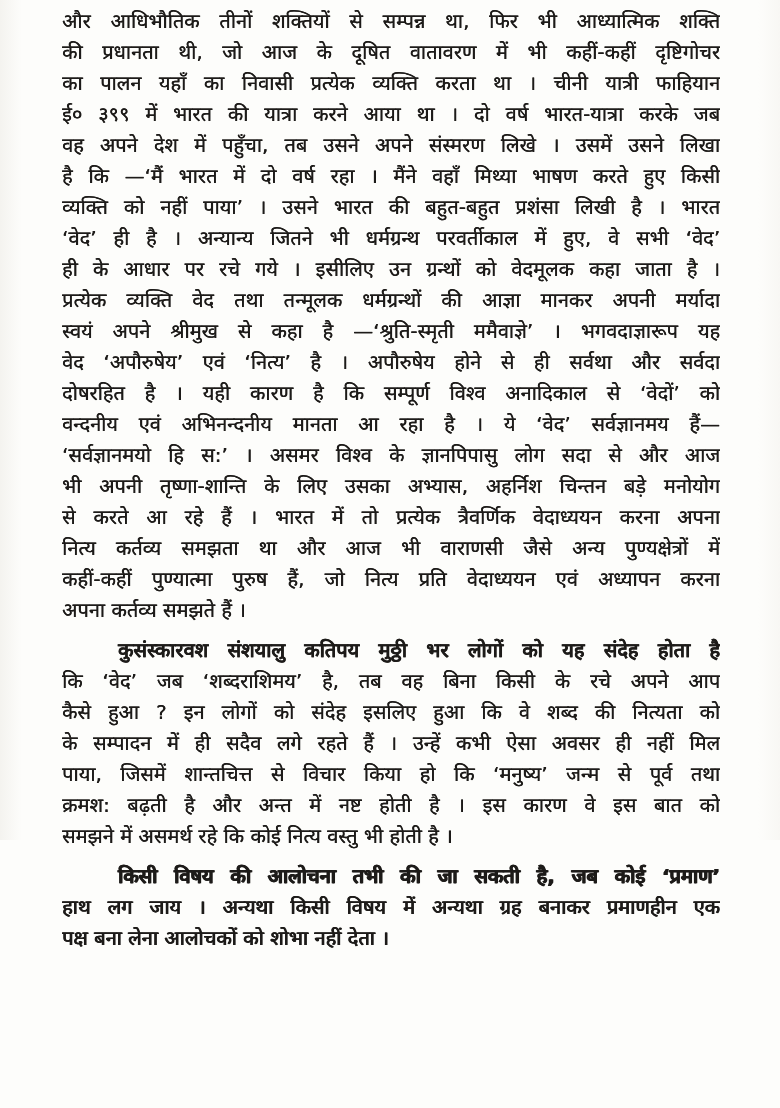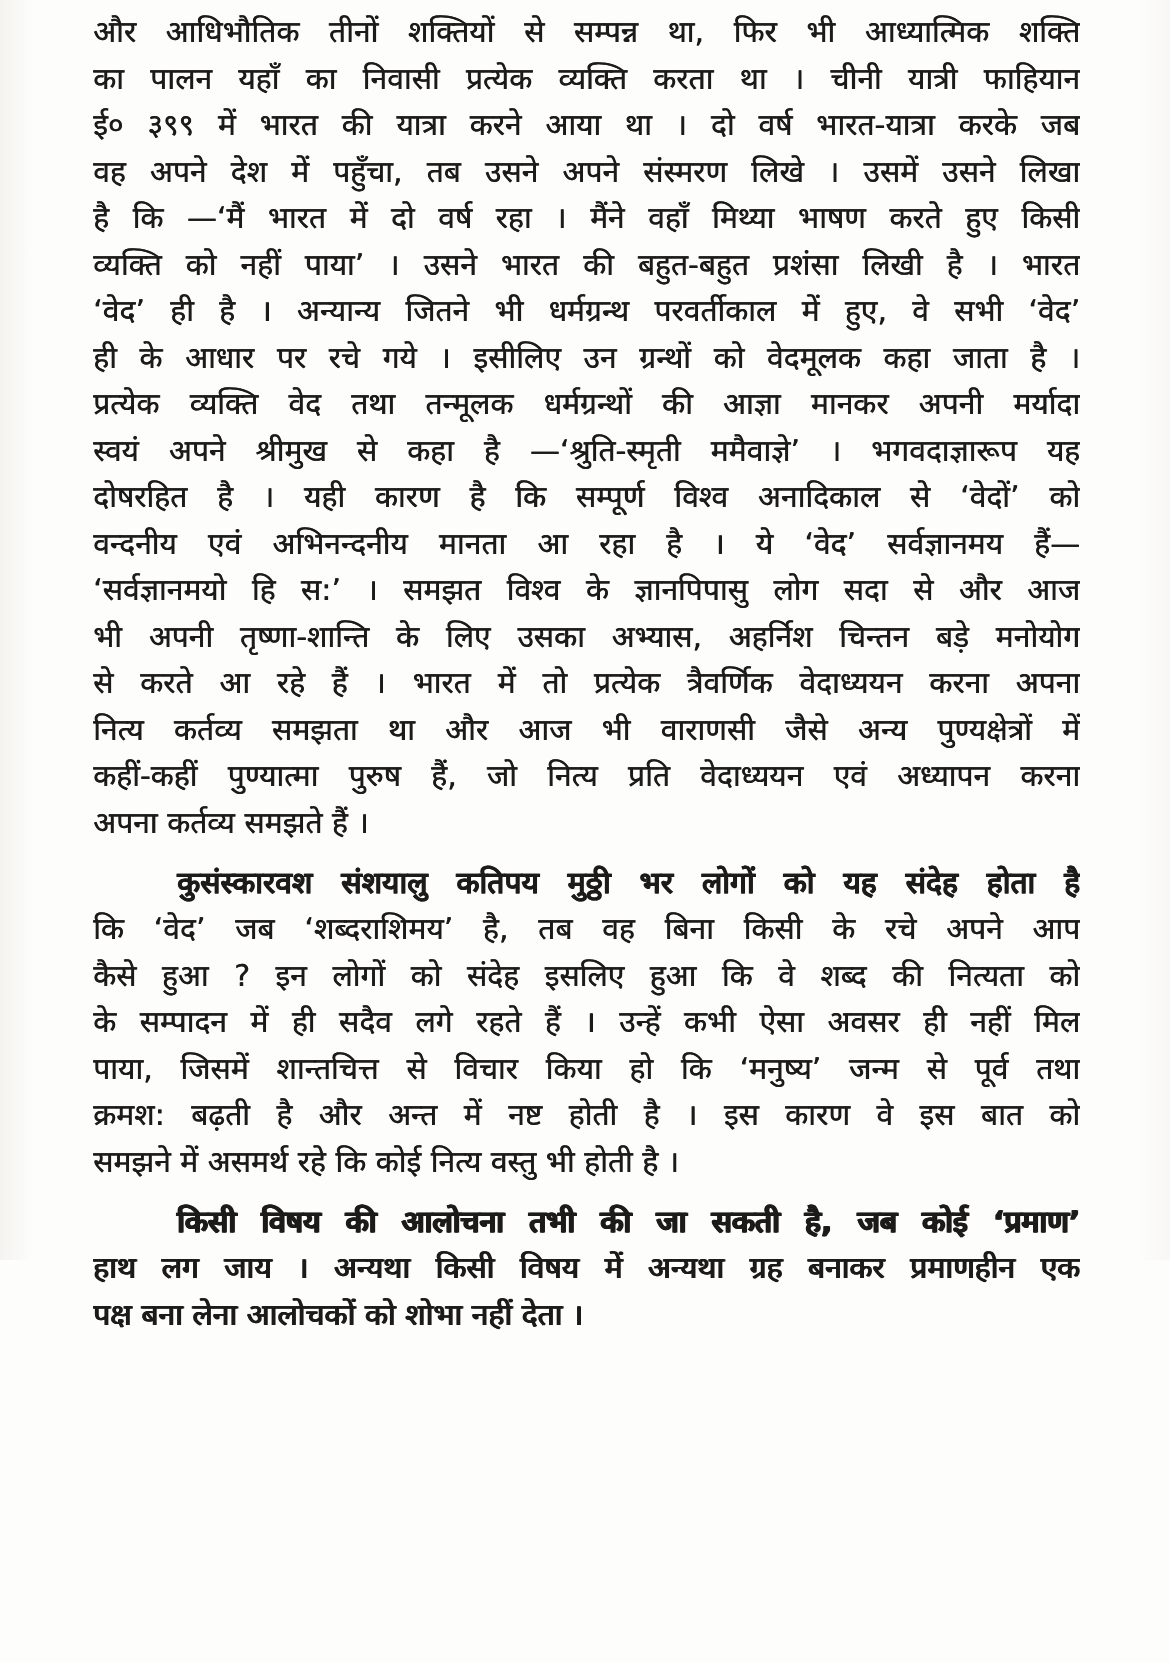--- a/index.html
+++ b/index.html
@@ -50,32 +50,34 @@
     text-shadow: 0.7px 0 0 currentColor, -0.3px 0 0 currentColor;
   }
 </style>
 </head>
 <body>
 
 <div class="page">
   <div class="text-block" id="text-block">
       <p class="para">
         <span class="line">और आधिभौतिक तीनों शक्तियों से सम्पन्न था, फिर भी आध्यात्मिक शक्ति</span>
+        <span class="line">की प्रधानता थी, जो आज के दूषित वातावरण में भी कहीं-कहीं दृष्टिगोचर</span>
         <span class="line">का पालन यहाँ का निवासी प्रत्येक व्यक्ति करता था । चीनी यात्री फाहियान</span>
         <span class="line">ई० ३९९ में भारत की यात्रा करने आया था । दो वर्ष भारत-यात्रा करके जब</span>
         <span class="line">वह अपने देश में पहुँचा, तब उसने अपने संस्मरण लिखे । उसमें उसने लिखा</span>
         <span class="line">है कि —‘मैं भारत में दो वर्ष रहा । मैंने वहाँ मिथ्या भाषण करते हुए किसी</span>
         <span class="line">व्यक्ति को नहीं पाया’ । उसने भारत की बहुत-बहुत प्रशंसा लिखी है । भारत</span>
         <span class="line">‘वेद’ ही है । अन्यान्य जितने भी धर्मग्रन्थ परवर्तीकाल में हुए, वे सभी ‘वेद’</span>
         <span class="line">ही के आधार पर रचे गये । इसीलिए उन ग्रन्थों को वेदमूलक कहा जाता है ।</span>
         <span class="line">प्रत्येक व्यक्ति वेद तथा तन्मूलक धर्मग्रन्थों की आज्ञा मानकर अपनी मर्यादा</span>
         <span class="line">स्वयं अपने श्रीमुख से कहा है —‘श्रुति-स्मृती ममैवाज्ञे’ । भगवदाज्ञारूप यह</span>
+        <span class="line">वेद ‘अपौरुषेय’ एवं ‘नित्य’ है । अपौरुषेय होने से ही सर्वथा और सर्वदा</span>
         <span class="line">दोषरहित है । यही कारण है कि सम्पूर्ण विश्व अनादिकाल से ‘वेदों’ को</span>
         <span class="line">वन्दनीय एवं अभिनन्दनीय मानता आ रहा है । ये ‘वेद’ सर्वज्ञानमय हैं—</span>
-        <span class="line">‘सर्वज्ञानमयो हि स:’ । समझत विश्व के ज्ञानपिपासु लोग सदा से और आज</span>
+        <span class="line">‘सर्वज्ञानमयो हि स:’ । असमर विश्व के ज्ञानपिपासु लोग सदा से और आज</span>
         <span class="line">भी अपनी तृष्णा-शान्ति के लिए उसका अभ्यास, अहर्निश चिन्तन बड़े मनोयोग</span>
         <span class="line">से करते आ रहे हैं । भारत में तो प्रत्येक त्रैवर्णिक वेदाध्ययन करना अपना</span>
         <span class="line">नित्य कर्तव्य समझता था और आज भी वाराणसी जैसे अन्य पुण्यक्षेत्रों में</span>
         <span class="line">कहीं-कहीं पुण्यात्मा पुरुष हैं, जो नित्य प्रति वेदाध्ययन एवं अध्यापन करना</span>
         <span class="line">अपना कर्तव्य समझते हैं ।</span>
       </p>
       <p class="para indent">
         <span class="line">कुसंस्कारवश संशयालु कतिपय मुठ्ठी भर लोगों को यह संदेह होता है</span>
         <span class="line">कि ‘वेद’ जब ‘शब्दराशिमय’ है, तब वह बिना किसी के रचे अपने आप</span>
         <span class="line">कैसे हुआ ? इन लोगों को संदेह इसलिए हुआ कि वे शब्द की नित्यता को</span>

